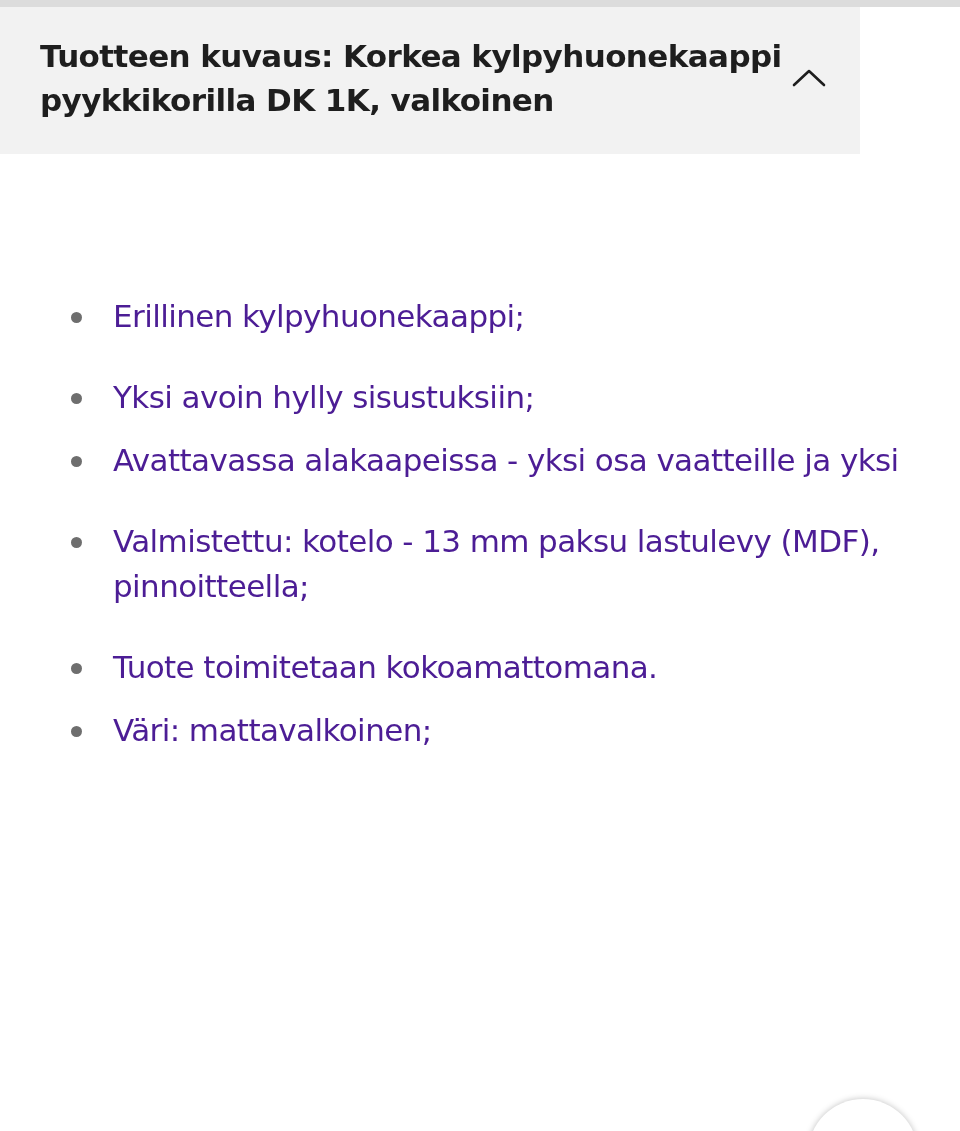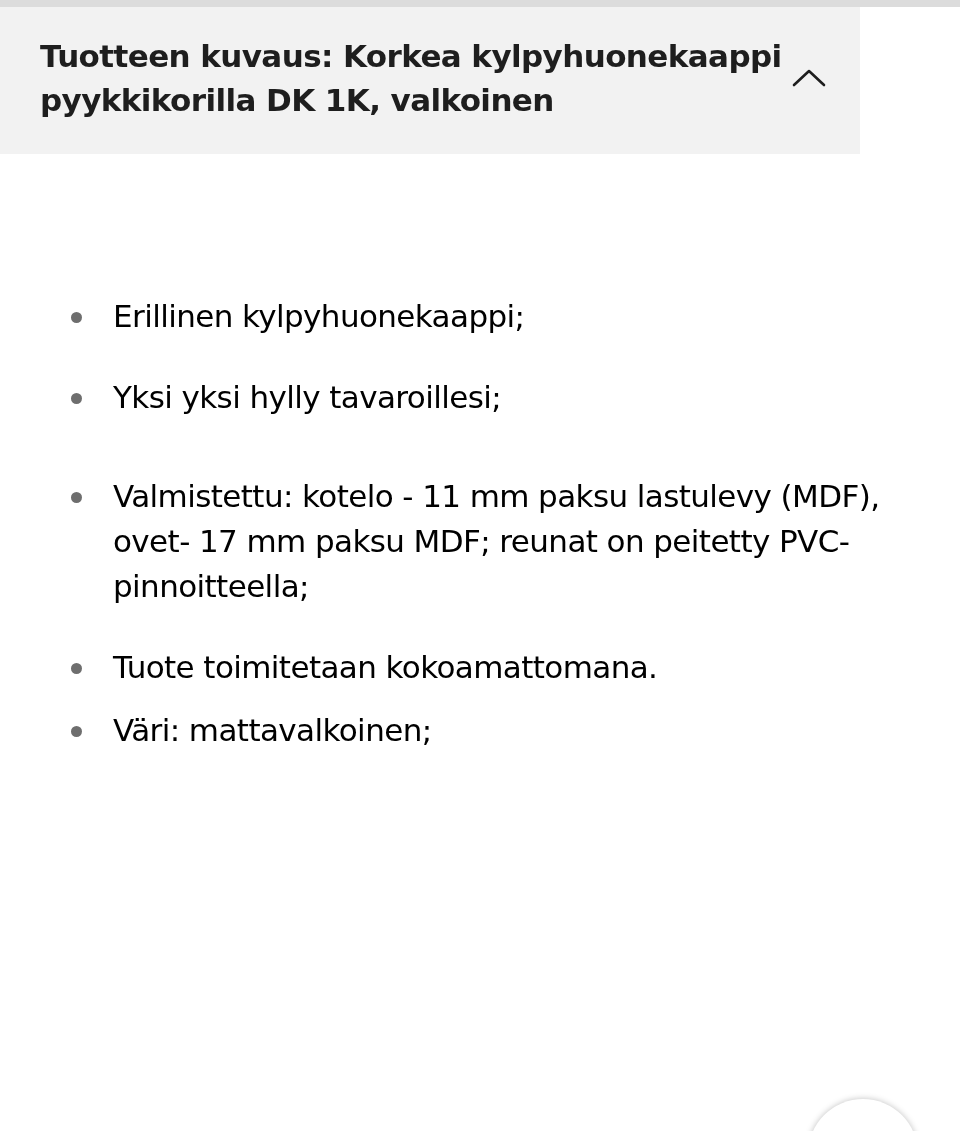--- a/index.html
+++ b/index.html
@@ -55,21 +55,21 @@
       position: absolute;
       left: 0; top: 140px;
       width: 960px;
     }
     ul.features li {
       position: relative;
       padding-left: 113px;
       padding-right: 0;
       font-size: 31px;
       line-height: 45px;
-      color: #000000;
+      color: #4c1d95;
       letter-spacing: -0.6px;
       margin-bottom: 18px;
       white-space: nowrap;
       overflow: hidden;
       width: 960px;
     }
     ul.features li .bullet {
       position: absolute;
       left: 71px;
       top: 18px;
@@ -108,32 +108,32 @@
   <ul class="features">
     <li>
       <span class="bullet"></span>
       <span class="line">Erillinen kylpyhuonekaappi;</span>
     </li>
     <li>
       <span class="bullet"></span>
     </li>
     <li>
       <span class="bullet"></span>
-      <span class="line">Yksi yksi hylly tavaroillesi;</span>
+      <span class="line">Yksi avoin hylly sisustuksiin;</span>
+    </li>
+    <li>
+      <span class="bullet"></span>
+      <span class="line">Avattavassa alakaapeissa - yksi osa vaatteille ja yksi</span>
     </li>
     <li>
       <span class="bullet"></span>
     </li>
     <li>
       <span class="bullet"></span>
-    </li>
-    <li>
-      <span class="bullet"></span>
-      <span class="line">Valmistettu: kotelo - 11 mm paksu lastulevy (MDF),</span>
-      <span class="line">ovet- 17 mm paksu MDF; reunat on peitetty PVC-</span>
+      <span class="line">Valmistettu: kotelo - 13 mm paksu lastulevy (MDF),</span>
       <span class="line">pinnoitteella;</span>
     </li>
     <li>
       <span class="bullet"></span>
     </li>
     <li>
       <span class="bullet"></span>
       <span class="line">Tuote toimitetaan kokoamattomana.</span>
     </li>
     <li>

